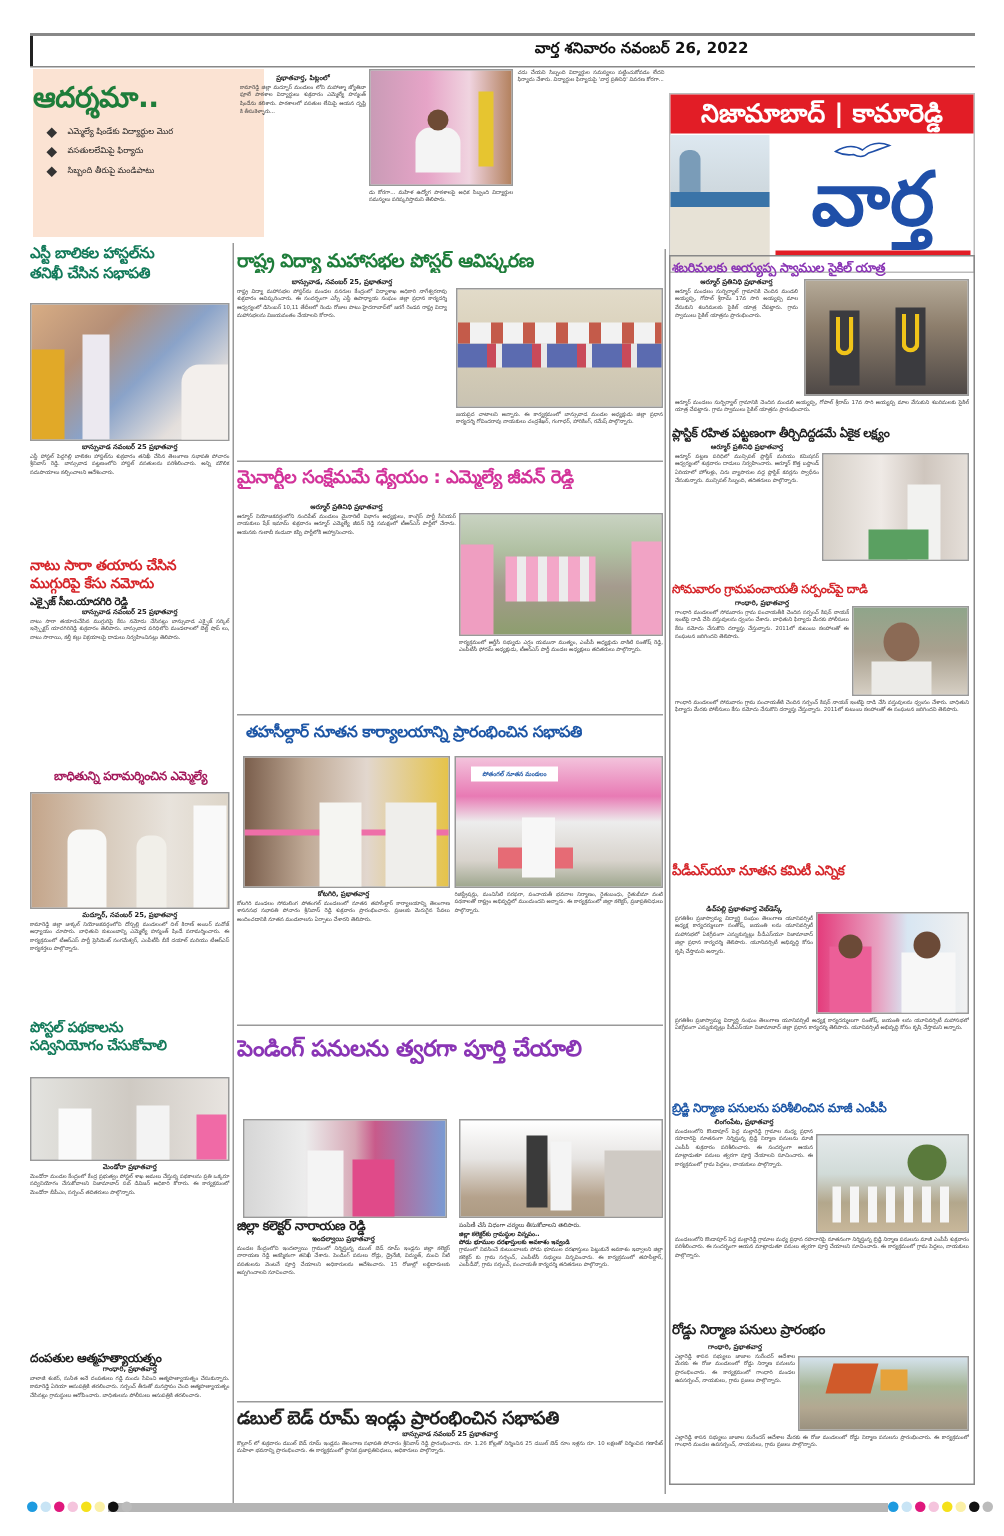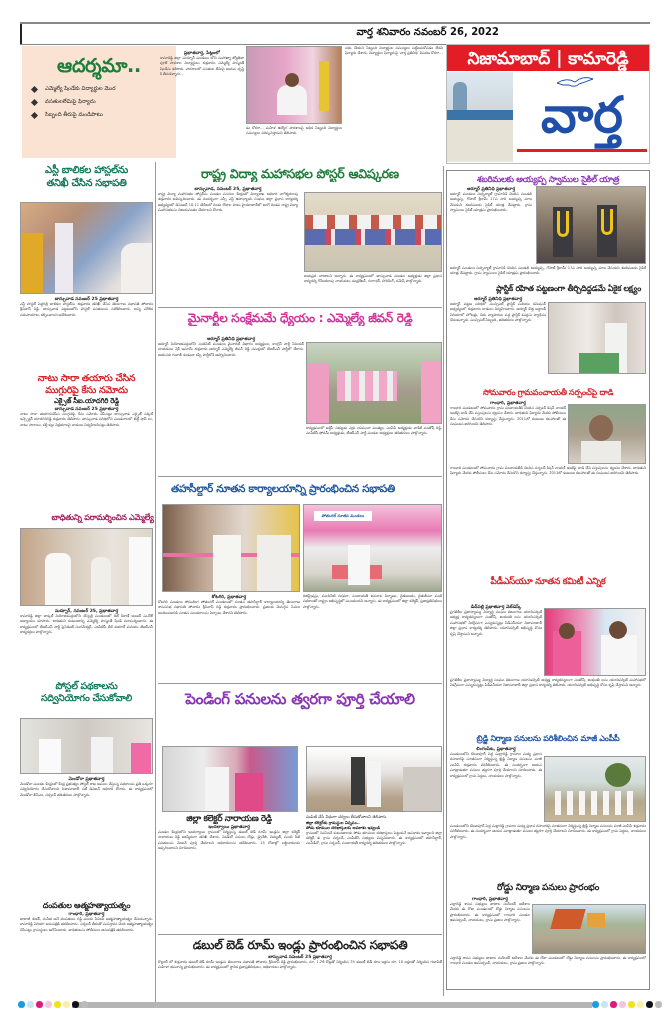--- a/index.html
+++ b/index.html
@@ -3,38 +3,38 @@
 <meta charset="utf-8">
 <style>
 *{box-sizing:border-box;margin:0;padding:0}
 body{width:669px;height:1024px;background:#fff;font-family:"DejaVu Sans",sans-serif;position:relative;overflow:hidden;color:#222}
 .abs{position:absolute}
 .rule{position:absolute;background:#555}
 .hdr-date{position:absolute;right:170px;top:26px;font-size:10px;font-weight:bold;color:#111}
 .body-text{font-size:3.6px;line-height:5.4px;color:#444;text-align:justify;overflow:hidden}
 .dateline{font-size:4.5px;font-weight:bold;color:#222;text-align:center;line-height:6px}
 .photo{position:absolute;border:1px solid #999;overflow:hidden}
-.hd{text-align:center;font-weight:bold;white-space:nowrap;overflow:hidden;letter-spacing:-0.3px}
+.hd{font-weight:bold;white-space:nowrap;overflow:hidden;letter-spacing:-0.3px}
 .green{color:#1e7d3a}.red{color:#d6262a}.pink{color:#d2339a}.purple{color:#8a35b5}.blue{color:#1d56a6}.teal{color:#137a5a}.maroon{color:#a3195b}.black{color:#222}
 .box{position:absolute;border:1px solid #666}
 .bullet-li{font-size:9px;color:#222;display:flex;align-items:center;gap:8px;margin-bottom:5px}
 .bullet-li i{width:5px;height:5px;background:#333;transform:rotate(45deg);display:inline-block}
 .caption{font-size:4px;line-height:5.5px;color:#333}
 .dots{position:absolute;display:flex;gap:2px;align-items:center}
 .dots span{width:7px;height:7px;border-radius:50%}
 </style>
 </head>
 <body>
 
 <div class="rule" style="left:20px;top:22px;width:630px;height:2px;background:#888"></div>
 <div class="rule" style="left:20px;top:24px;width:2px;height:20px;background:#222"></div>
 <div class="hdr-date">వార్త శనివారం నవంబర్ 26, 2022</div>
 <div class="rule" style="left:20px;top:44px;width:630px;height:1px;background:#888"></div>
 
-<div class="box" style="left:446px;top:44px;width:204px;height:120px;border-color:#bbb">
+<div class="box" style="left:446px;top:62px;width:204px;height:120px;border-color:#bbb">
   <div style="position:absolute;left:0;top:0;width:202px;height:26px;background:#e21d26;color:#fff;font-weight:bold;font-size:17px;text-align:center;line-height:26px;white-space:nowrap">నిజామాబాద్ | కామారెడ్డి</div>
   <div style="position:absolute;left:0;top:27px;width:66px;height:90px;background:linear-gradient(#dde8f0 0%,#cfd9df 40%,#e4e0d6 60%,#ebe6dc 100%)">
     <div style="position:absolute;left:6px;top:10px;width:14px;height:28px;background:#7a9cb8;border-radius:6px 6px 0 0"></div>
     <div style="position:absolute;left:0;top:38px;width:66px;height:10px;background:#3a74a8"></div>
     <div style="position:absolute;left:0;top:48px;width:66px;height:40px;background:#e7e2d6"></div>
   </div>
   <div style="position:absolute;left:108px;top:29px;width:40px;height:14px">
     <svg width="40" height="14" viewBox="0 0 40 14">
         <path d="M2 8 Q12 2 20 7 Q28 0 38 4 Q30 7 24 9 Q20 13 14 10 Q8 11 2 8Z" fill="#fff" stroke="#1f4fa8" stroke-width="1"></path>
       </svg>
@@ -160,21 +160,21 @@
 <div class="photo" style="left:306px;top:342px;width:136px;height:82px;background:linear-gradient(#c9d3c2 0%,#b0c0a2 30%,#a59b8e 60%,#8d9e6e 100%)">
   <div style="position:absolute;left:0;top:20px;width:22px;height:62px;background:#ef9ec1"></div>
   <div style="position:absolute;left:30px;top:28px;width:60px;height:30px;background:repeating-linear-gradient(90deg,#f3a7c8 0 8px,#ececec 8px 14px)"></div>
   <div style="position:absolute;left:114px;top:18px;width:22px;height:64px;background:#f1a3c5"></div>
 </div>
 <div class="abs" style="left:306px;top:426px;width:136px">
   <div class="body-text" style="height:40px">కార్యక్రమంలో ఆర్టీసీ సభ్యుడు ఎర్రం యమునా ముత్యం, ఎంపీపీ అధ్యక్షుడు వాకిటి సంతోష్ రెడ్డి, ఎంపీటీసీ ఫోరమ్ అధ్యక్షుడు, టీఆర్ఎస్ పార్టీ మండల అధ్యక్షులు తదితరులు పాల్గొన్నారు.</div>
 </div>
 <div class="rule" style="left:158px;top:476px;width:284px;height:1px;background:#999"></div>
 
-<div class="abs" style="left:141px;top:480px;width:284px">
+<div class="abs" style="left:164px;top:480px;width:284px">
   <div class="hd blue" style="font-size:10.5px;line-height:16px">తహసీల్దార్ నూతన కార్యాలయాన్ని ప్రారంభించిన సభాపతి</div>
 </div>
 <div class="photo" style="left:162px;top:504px;width:138px;height:88px;background:linear-gradient(90deg,#7a5e4c 0%,#bfa995 30%,#e2d7ce 60%,#e5c34a 100%)">
   <div style="position:absolute;left:0;top:48px;width:138px;height:4px;background:#ee6fa8"></div>
   <div style="position:absolute;left:94px;top:30px;width:34px;height:58px;background:#efeeeb"></div>
   <div style="position:absolute;left:50px;top:30px;width:28px;height:58px;background:#f5f5f2"></div>
 </div>
 <div class="photo" style="left:303px;top:504px;width:139px;height:88px;background:linear-gradient(#f3c3dc 0%,#e87ab4 30%,#ededed 50%,#d8d3cc 80%,#9fa78f 100%)">
   <div style="position:absolute;left:10px;top:6px;width:58px;height:10px;background:#fff;color:#1d56a6;font-size:4px;line-height:10px;text-align:center;font-weight:bold">పోతంగల్ నూతన మండలం</div>
   <div style="position:absolute;left:28px;top:60px;width:50px;height:14px;background:#e66b75"></div>

